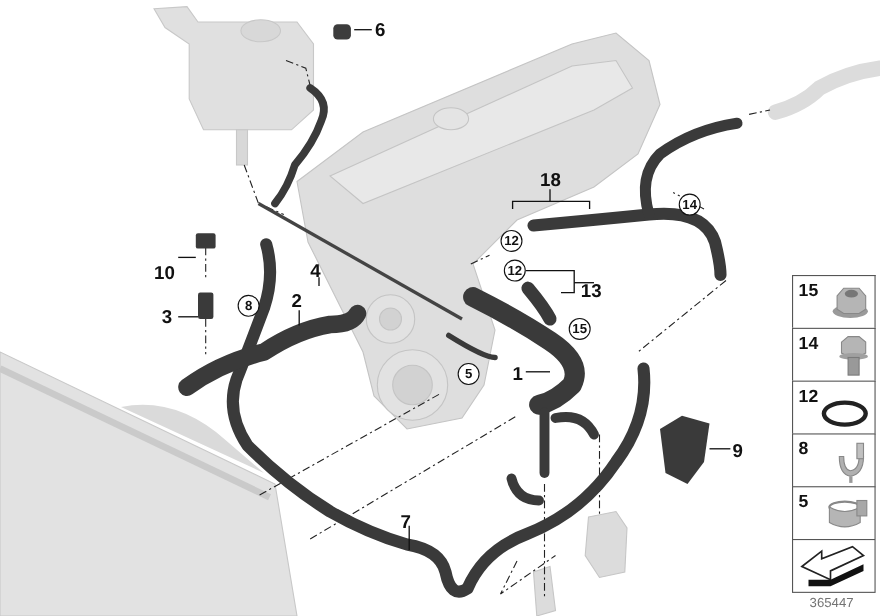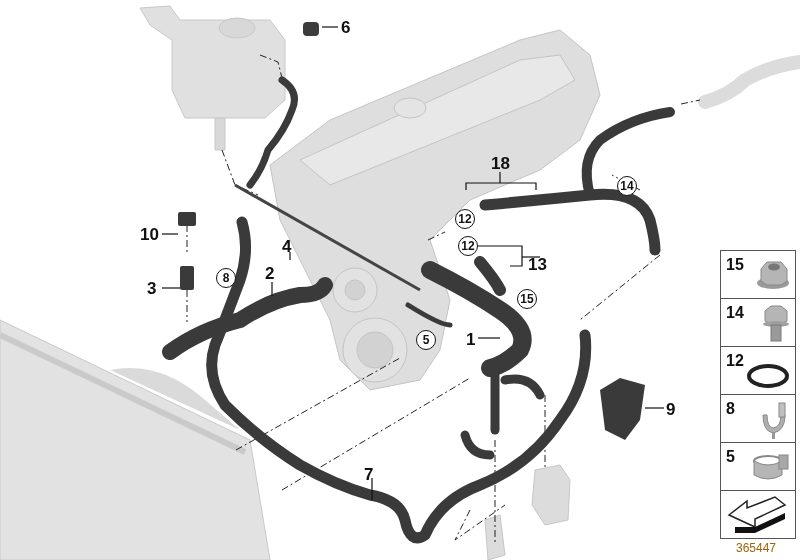--- a/index.html
+++ b/index.html
@@ -12,21 +12,21 @@
           border-radius:50%; background:#fff; font-weight:bold; font-size:12px;
           color:#111; display:flex; align-items:center; justify-content:center;
           font-family:"Liberation Sans", sans-serif; box-sizing:border-box; }
   .legend { position:absolute; left:720px; top:250px; width:76px; }
   .cell { position:relative; width:74px; height:47px; border:1px solid #555;
           border-bottom:none; background:#fff; }
   .cell:last-child { border-bottom:1px solid #555; }
   .cell .num { position:absolute; left:5px; top:5px; font-weight:bold; font-size:16px;
                color:#111; font-family:"Liberation Sans", sans-serif; }
   .cell svg { position:absolute; right:4px; top:6px; }
-  .imgid { position:absolute; left:736px; top:541px; font-size:12px; color:#a16207;
+  .imgid { position:absolute; left:736px; top:541px; font-size:12px; color:#737373;
            font-family:"Liberation Sans", sans-serif; }
 </style>
 </head>
 <body>
 
 <svg id="canvas" viewBox="0 0 800 560" xmlns="http://www.w3.org/2000/svg">
 
   <g fill="#dedede" stroke="#c4c4c4" stroke-width="1">
     <path d="M270,165 L330,120 L520,40 L560,30 L590,55 L600,95 L580,140 L540,170 L470,200 L430,240 L450,300 L440,350 L420,380 L370,390 L340,360 L330,320 L300,260 L280,220 Z"></path>
     <path d="M300,160 L520,60 L560,55 L575,80 L540,100 L330,185 Z" fill="#e8e8e8"></path>
@@ -110,21 +110,21 @@
 
 <div class="lbl" style="left:466px;top:331px;">1</div>
 <div class="lbl" style="left:265px;top:265px;">2</div>
 <div class="lbl" style="left:147px;top:280px;">3</div>
 <div class="lbl" style="left:282px;top:238px;">4</div>
 <div class="circ" style="left:416px;top:330px;">5</div>
 <div class="lbl" style="left:341px;top:19px;">6</div>
 <div class="lbl" style="left:364px;top:466px;">7</div>
 <div class="circ" style="left:216px;top:268px;">8</div>
 <div class="lbl" style="left:666px;top:401px;">9</div>
-<div class="lbl" style="left:140px;top:226px;">10</div>
+<div class="lbl" style="left:140px;top:240px;">10</div>
 <div class="lbl" style="left:491px;top:155px;">18</div>
 <div class="circ" style="left:455px;top:209px;">12</div>
 <div class="circ" style="left:458px;top:236px;">12</div>
 <div class="lbl" style="left:528px;top:256px;">13</div>
 <div class="circ" style="left:617px;top:176px;">14</div>
 <div class="circ" style="left:517px;top:289px;">15</div>
 
 <div class="legend">
   <div class="cell">
     <span class="num">15</span>

